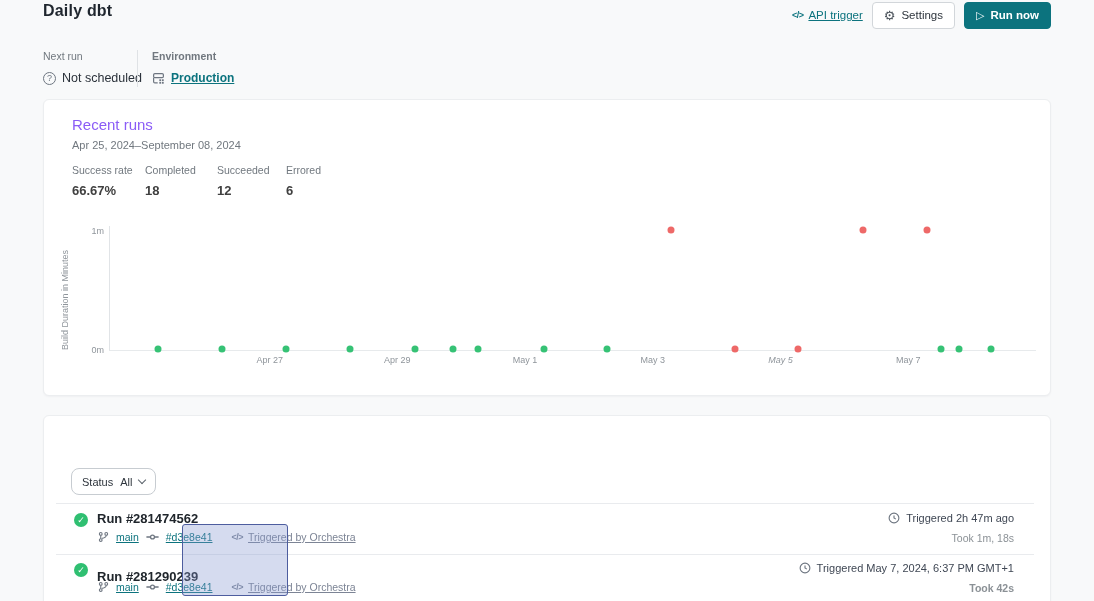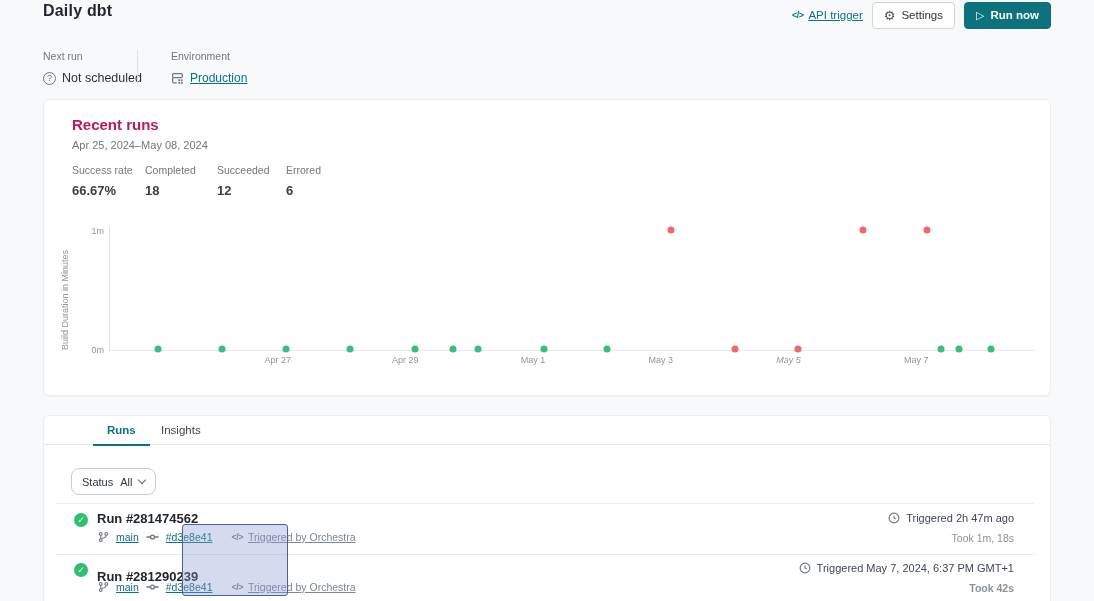--- a/index.html
+++ b/index.html
@@ -30,38 +30,38 @@
   .v-divider { width:1px; height:37px; background:#dfe2e5; }
   .qmark { width:13px; height:13px; border:1.2px solid #6e7681; border-radius:50%;
            font-size:9px; color:#6e7681; display:flex; align-items:center; justify-content:center; }
   .icon-svg { display:block; }
 
   
   .card { background:#fff; border:1px solid #eceef0; border-radius:6px; box-shadow:0 1px 2px rgba(16,24,40,.04); }
   #recent-card { left:43px; top:99px; width:1008px; height:297px; }
   #runs-card { left:43px; top:415px; width:1008px; height:250px; }
 
-  .card-title { left:28px; top:16px; font-size:15px; font-weight:700; color:#be185d; }
+  .card-title { left:28px; top:16px; font-size:15px; font-weight:400; color:#8b5cf6; }
   .date-range { left:28px; top:39px; font-size:11px; color:#71787f; }
   .stat { top:64px; }
   .stat .s-label { font-size:10.5px; color:#71787f; margin-bottom:7px; }
   .stat .s-value { font-size:13px; font-weight:700; color:#404040; }
 
   
   #plot { left:65px; top:126px; width:927px; height:125px;
           border-left:1px solid #e1e4e7; border-bottom:1px solid #e7eaec; }
   .ylabel { position:absolute; left:-50px; top:0; height:100%; display:flex; align-items:center;
             writing-mode:vertical-rl; transform:rotate(180deg); font-size:9px; color:#8f959b; }
   .ytick { position:absolute; font-size:9px; color:#8f959b; left:-6px; }
   .ytick.top { top:5px; transform:translate(-100%,-50%); }
   .ytick.bottom { bottom:0; transform:translate(-100%,50%); }
   .dot { position:absolute; width:7px; height:7px; border-radius:50%;
          transform:translate(-50%,50%); cursor:pointer; }
   .xtick { position:absolute; top:calc(100% + 5px); transform:translateX(-50%);
-           font-size:9px; color:#8f959b; white-space:nowrap;margin-left:8px; }
+           font-size:9px; color:#8f959b; white-space:nowrap; }
 
   
   .tabbar { position:absolute; left:0; top:0; width:100%; height:29px; border-bottom:1px solid #e6e8eb; }
   .tab { position:absolute; top:0; height:29px; display:flex; align-items:flex-start; padding-top:8px;
          font-size:11.5px; cursor:pointer; color:#3f4754; }
   .tab.active { color:#0c737e; font-weight:700; }
   .tab.active::after { content:""; position:absolute; left:-14px; right:-14px; bottom:-1px; height:2px; background:#0c737e; }
   #tab-runs { left:63px; }
   #tab-insights { left:117px; }
 
@@ -109,38 +109,38 @@
 <div class="abs meta-group" style="left:43px; top:50px;">
   <div class="meta-label">Next run</div>
   <div class="meta-value">
     <span class="qmark">?</span>
     <span>Not scheduled</span>
   </div>
 </div>
 
 <div class="abs v-divider" style="left:137px; top:50px;"></div>
 
-<div class="abs meta-group" style="left:171px; top:50px;">
+<div class="abs meta-group" style="left:152px; top:50px;font-weight:bold;">
   <div class="meta-label">Environment</div>
   <div class="meta-value">
     <svg class="icon-svg" width="13" height="13" viewBox="0 0 16 16">
       <rect x="2" y="2" width="12" height="5" rx="1.5" fill="none" stroke="#6e7681" stroke-width="1.5"></rect>
       <path d="M2 7 v5 a1.5 1.5 0 0 0 1.5 1.5 H7" fill="none" stroke="#6e7681" stroke-width="1.5"></path>
       <rect x="9" y="9" width="2.2" height="2.2" fill="#6e7681"></rect>
       <rect x="12.2" y="9" width="2.2" height="2.2" fill="#6e7681"></rect>
       <rect x="9" y="12.2" width="2.2" height="2.2" fill="#6e7681"></rect>
       <rect x="12.2" y="12.2" width="2.2" height="2.2" fill="#6e7681"></rect>
     </svg>
     <span class="link" style="font-size:12px;">Production</span>
   </div>
 </div>
 
 <div class="abs card" id="recent-card">
   <div class="abs card-title">Recent runs</div>
-  <div class="abs date-range">Apr 25, 2024–May 08, 2024</div>
+  <div class="abs date-range">Apr 25, 2024–September 08, 2024</div>
 
   <div class="abs stat" style="left:28px;">
     <div class="s-label">Success rate</div>
     <div class="s-value">66.67%</div>
   </div>
   <div class="abs stat" style="left:101px;">
     <div class="s-label">Completed</div>
     <div class="s-value">18</div>
   </div>
   <div class="abs stat" style="left:173px;">
@@ -177,24 +177,20 @@
       <div class="dot" title="May 8" style="left: 95.1034%; bottom: 1%; background: rgb(54, 194, 117);"></div>
       <div class="dot" title="May 3" style="left: 60.5517%; bottom: 97%; background: rgb(238, 105, 104);"></div>
       <div class="dot" title="May 4" style="left: 67.4483%; bottom: 1%; background: rgb(238, 105, 104);"></div>
       <div class="dot" title="May 5" style="left: 74.2759%; bottom: 1%; background: rgb(238, 105, 104);"></div>
       <div class="dot" title="May 6" style="left: 81.3103%; bottom: 97%; background: rgb(238, 105, 104);"></div>
       <div class="dot" title="May 7" style="left: 88.2069%; bottom: 97%; background: rgb(238, 105, 104);"></div>
     </div>
 </div>
 
 <div class="abs card" id="runs-card">
-  <div class="tabbar">
-    <div class="tab active" id="tab-runs">Runs</div>
-    <div class="tab" id="tab-insights">Insights</div>
-  </div>
 
   <div class="status-filter">
     <span>Status</span>
     <span>All</span>
     <span class="chev"></span>
   </div>
 
   <div class="h-divider" style="top:87px;"></div>
 
   <div class="run-row" style="top:88px; height:50px;">

